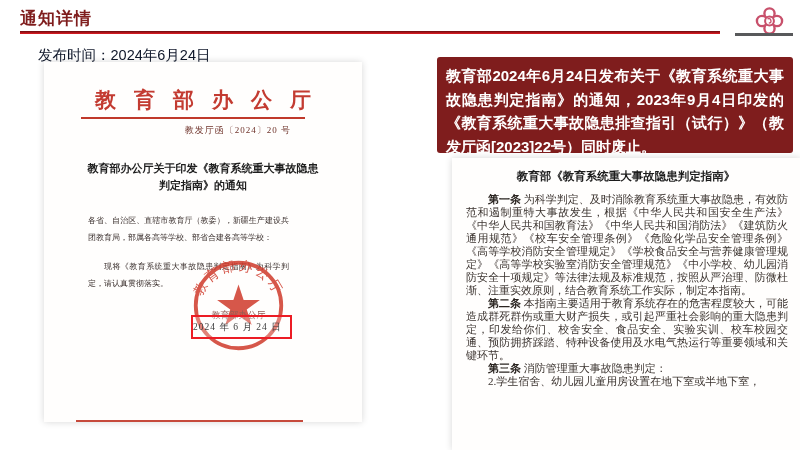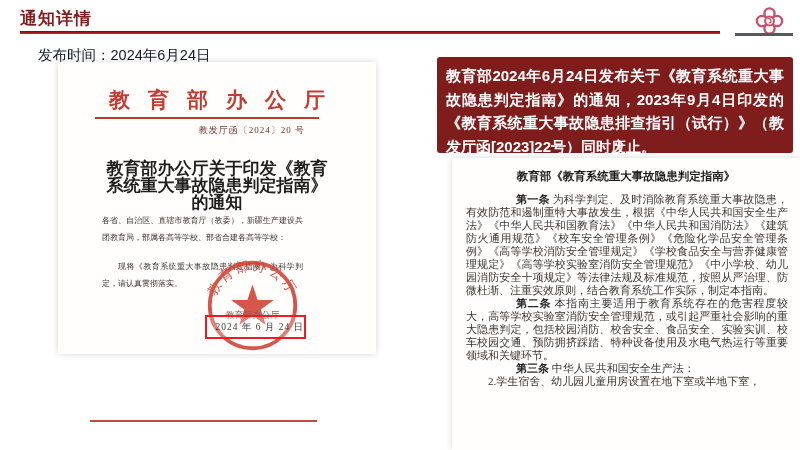--- a/index.html
+++ b/index.html
@@ -30,68 +30,68 @@
     background:#7f1d1d;border-radius:3px;padding:7px 9px;
     color:#ffffff;font-size:15px;font-weight:bold;line-height:23.5px;
     text-align:justify;
   }
   
   .scan-page{
     position:absolute;background:#fffefd;
     box-shadow:0 0 7px rgba(0,0,0,0.16);
     font-family:"Liberation Serif","DejaVu Serif",serif;
   }
-  .left-page{left:58px;top:62px;width:318px;height:292px;}
+  .left-page{left:44px;top:62px;width:318px;height:360px;}
   .right-page{left:452px;top:158px;width:348px;height:292px;}
 
   
   .agency{
     position:absolute;left:0;top:24px;width:100%;
     text-align:center;font-size:21px;font-weight:bold;color:#c33b31;
     letter-spacing:18px;text-indent:18px;white-space:nowrap;
   }
   .red-rule{
     position:absolute;left:37px;top:55px;width:224px;height:2px;background:#c0392b;
   }
   .doc-number{
     position:absolute;right:71px;top:62px;
     font-size:9px;color:#6f332b;letter-spacing:1px;padding-left:24px;
   }
   .doc-title{
     position:absolute;left:43px;top:98px;width:232px;
-    font-size:17px;font-weight:bold;color:#1e1e1e;
+    font-size:11px;font-weight:bold;color:#1e1e1e;
     text-align:center;line-height:17px;
   }
   .doc-body{
     position:absolute;left:32px;top:138px;width:225px;
     font-size:8px;color:#3a2f2d;line-height:17px;text-align:justify;
   }
   .doc-body p{margin:12px;}
   .doc-body p.indent{text-indent:2em;}
   .seal{position:absolute;left:147px;top:196px;width:95px;height:95px;}
   .date-box{
     position:absolute;left:147px;top:253px;width:97px;height:20px;
-    border:2px solid #ec1c24;display:flex;align-items:center;justify-content:flex-end;
+    border:2px solid #ec1c24;display:flex;align-items:center;justify-content:flex-start;
     background:rgba(255,255,255,0.25);
   }
   .date-text{font-size:9.5px;color:#3c3c3c;letter-spacing:1px;white-space:nowrap;}
   .footer-rule{
     position:absolute;left:32px;top:358px;width:227px;height:2px;background:#c64a3c;
   }
   
   .guide-title{
     position:absolute;left:0;top:11px;width:100%;
     text-align:center;font-size:11.5px;font-weight:bold;color:#1c1c1c;
   }
   .guide-body{
     position:absolute;left:14px;top:35px;width:322px;
     font-size:11px;line-height:13px;color:#3b332f;text-align:justify;
   }
   .guide-body p{margin:0;text-indent:2em;}
-  .guide-body b{font-weight:bold;color:#2a2420;margin-left:28px;}
+  .guide-body b{font-weight:bold;color:#2a2420;}
 </style>
 </head>
 <body>
 
 <div class="page-title">通知详情</div>
 <div class="title-underline"></div>
 
 <div class="logo">
   <svg viewBox="0 0 100 100" width="37" height="34">
     <g fill="#ffffff" stroke="#c8506b" stroke-width="7">
@@ -135,17 +135,17 @@
   <div class="date-box">
     <span class="date-text">2024 年 6 月 24 日</span>
   </div>
   <div class="footer-rule"></div>
 </div>
 
 <div class="scan-page right-page">
   <div class="guide-title">教育部《教育系统重大事故隐患判定指南》</div>
   <div class="guide-body">
     <p><b>第一条</b><span> 为科学判定、及时消除教育系统重大事故隐患，有效防范和遏制重特大事故发生，根据《中华人民共和国安全生产法》《中华人民共和国教育法》《中华人民共和国消防法》《建筑防火通用规范》《校车安全管理条例》《危险化学品安全管理条例》《高等学校消防安全管理规定》《学校食品安全与营养健康管理规定》《高等学校实验室消防安全管理规范》《中小学校、幼儿园消防安全十项规定》等法律法规及标准规范，按照从严治理、防微杜渐、注重实效原则，结合教育系统工作实际，制定本指南。</span></p>
-    <p><b>第二条</b><span> 本指南主要适用于教育系统存在的危害程度较大，高等学校实验室消防安全管理规范，或引起严重社会影响的重大隐患判定，包括校园消防、校舍安全、食品安全、实验实训、校车校园交通、预防拥挤踩踏、特种设备使用及水电气热运行等重要领域和关键环节。</span></p>
-    <p><b>第三条</b><span> 中华人民共和国安全生产法：</span></p>
+    <p><b>第二条</b><span> 本指南主要适用于教育系统存在的危害程度较大，可能造成群死群伤或重大财产损失，或引起严重社会影响的重大隐患判定，印发给你们、校舍安全、食品安全、实验实训、校车校园交通、预防拥挤踩踏、特种设备使用及水电气热运行等重要领域和关键环节。</span></p>
+    <p><b>第三条</b><span> 消防管理重大事故隐患判定：</span></p>
     <p>2.学生宿舍、幼儿园儿童用房设置在地下室或半地下室，</p>
   </div>
 </div>
 
 </body></html>

